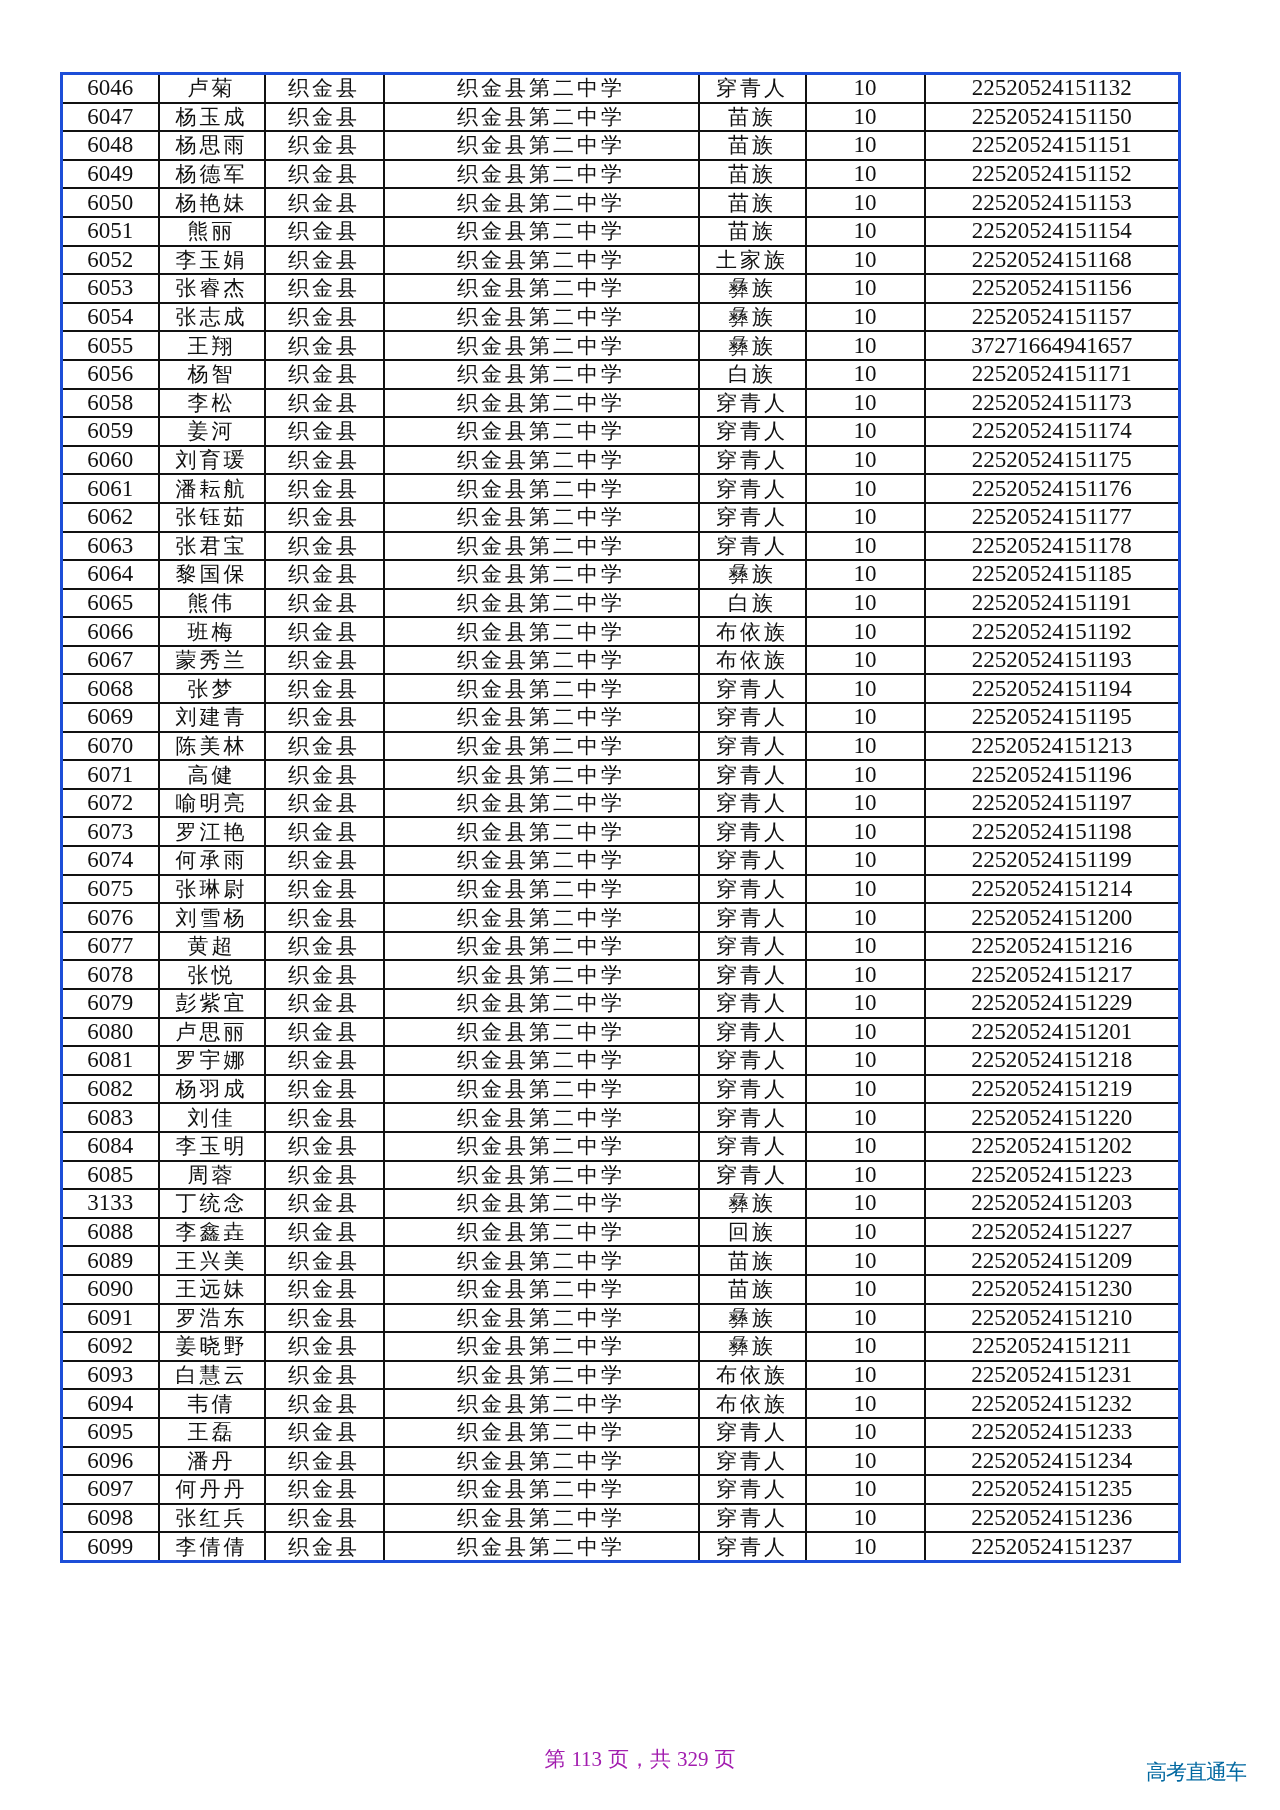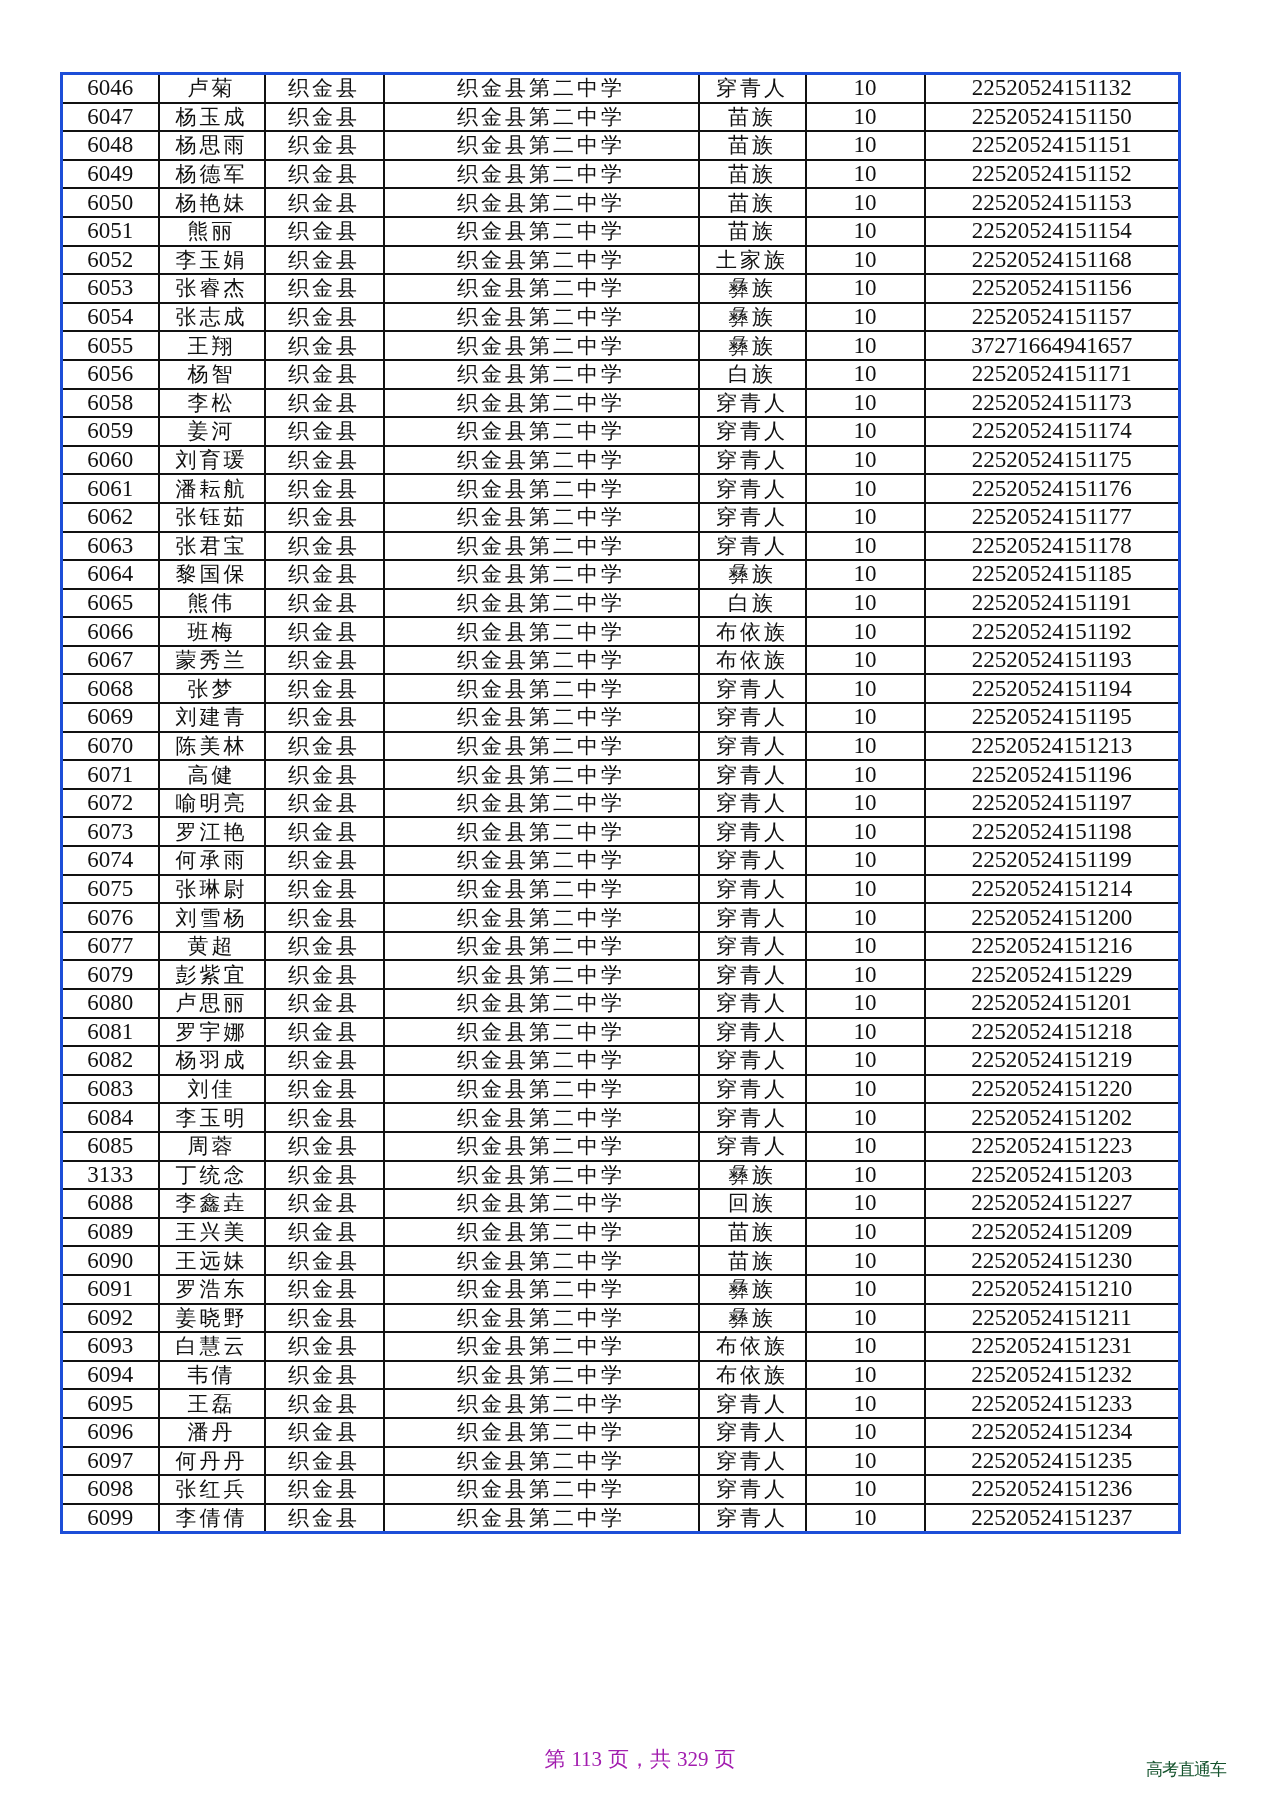--- a/index.html
+++ b/index.html
@@ -51,23 +51,23 @@
       text-align: center;
       font-size: 21px;
       font-family: "Liberation Serif", "DejaVu Serif", serif;
       color: #a21caf;
     }
     .footer-page span { padding: 0 3px; }
     .watermark {
       position: absolute;
       left: 1146px;
       top: 1758px;
-      font-size: 17px;
+      font-size: 21px;
       font-family: "DejaVu Sans", "Liberation Sans", sans-serif;
-      color: #14532d;
+      color: #0369a1;
       letter-spacing: -1px;
     }
   </style>
 </head>
 <body>
 
 <table class="page-table">
   <colgroup>
     <col style="width:97px">
     <col style="width:106px">
@@ -351,20 +351,29 @@
       <tr>
         <td class="num">6077</td>
         <td class="cjk">黄超</td>
         <td class="cjk">织金县</td>
         <td class="cjk">织金县第二中学</td>
         <td class="cjk">穿青人</td>
         <td class="num">10</td>
         <td class="num">22520524151216</td>
       </tr>
       <tr>
+        <td class="num">6078</td>
+        <td class="cjk">张悦</td>
+        <td class="cjk">织金县</td>
+        <td class="cjk">织金县第二中学</td>
+        <td class="cjk">穿青人</td>
+        <td class="num">10</td>
+        <td class="num">22520524151217</td>
+      </tr>
+      <tr>
         <td class="num">6079</td>
         <td class="cjk">彭紫宜</td>
         <td class="cjk">织金县</td>
         <td class="cjk">织金县第二中学</td>
         <td class="cjk">穿青人</td>
         <td class="num">10</td>
         <td class="num">22520524151229</td>
       </tr>
       <tr>
         <td class="num">6080</td>

